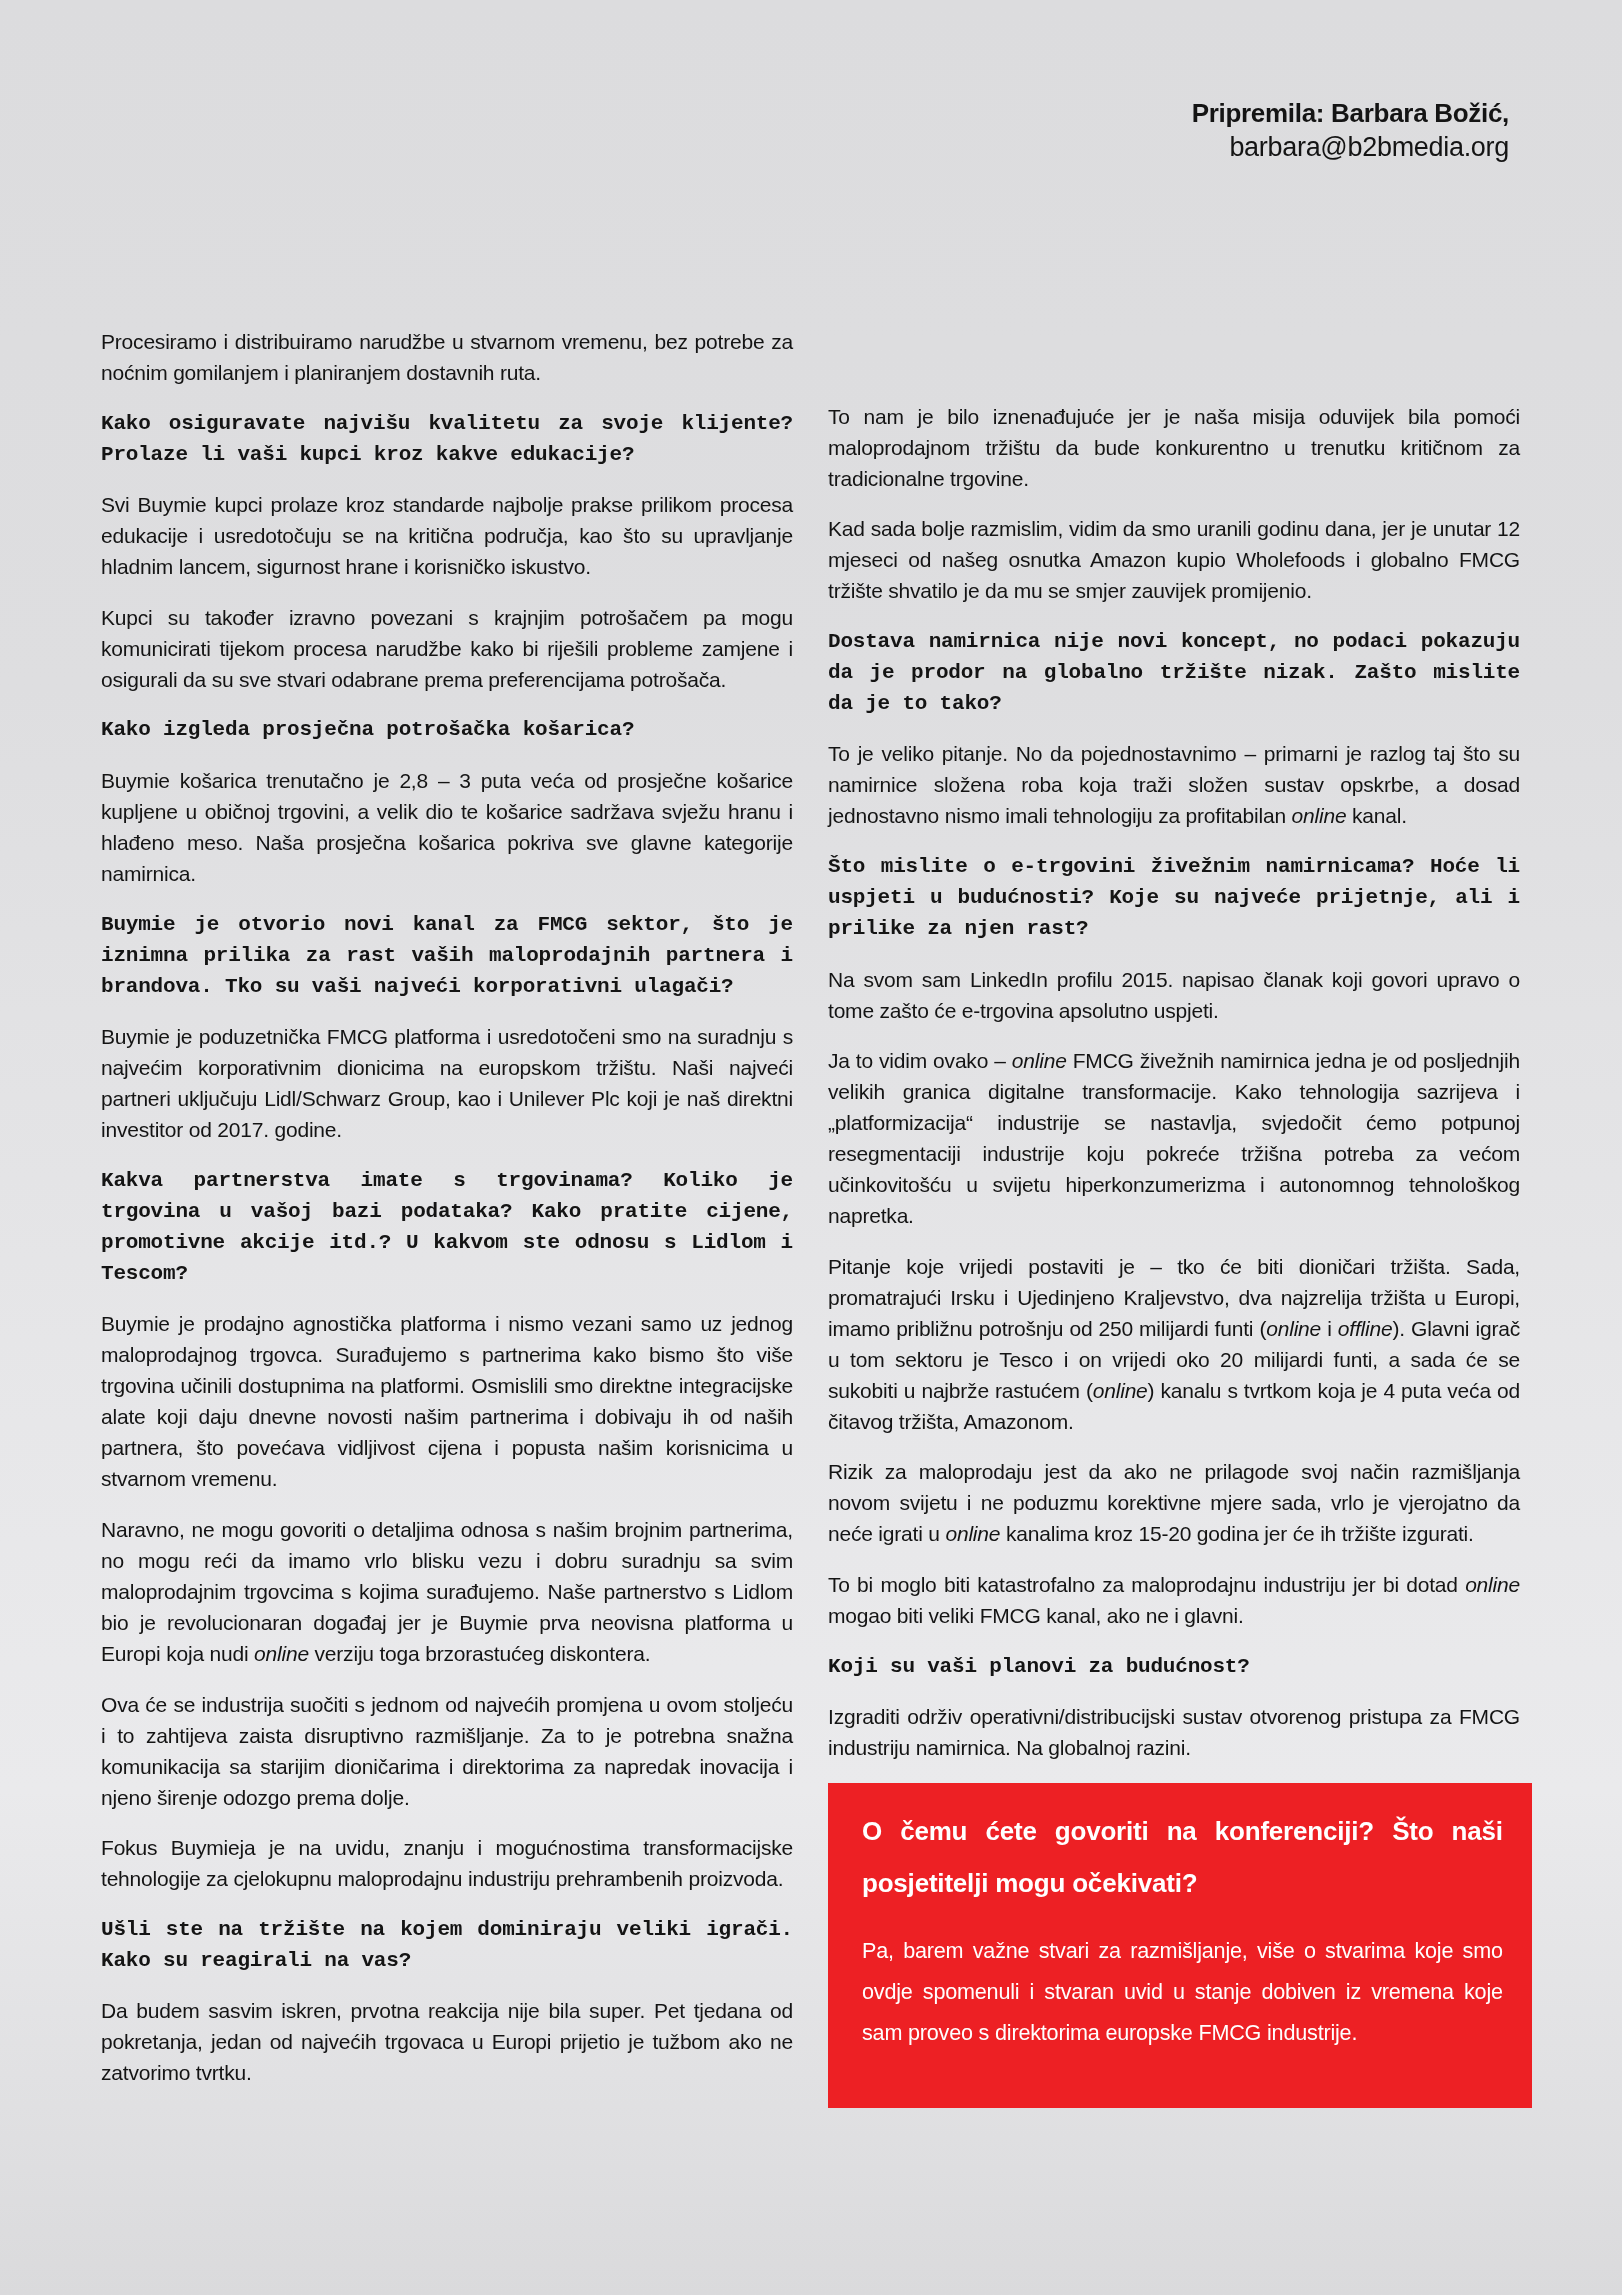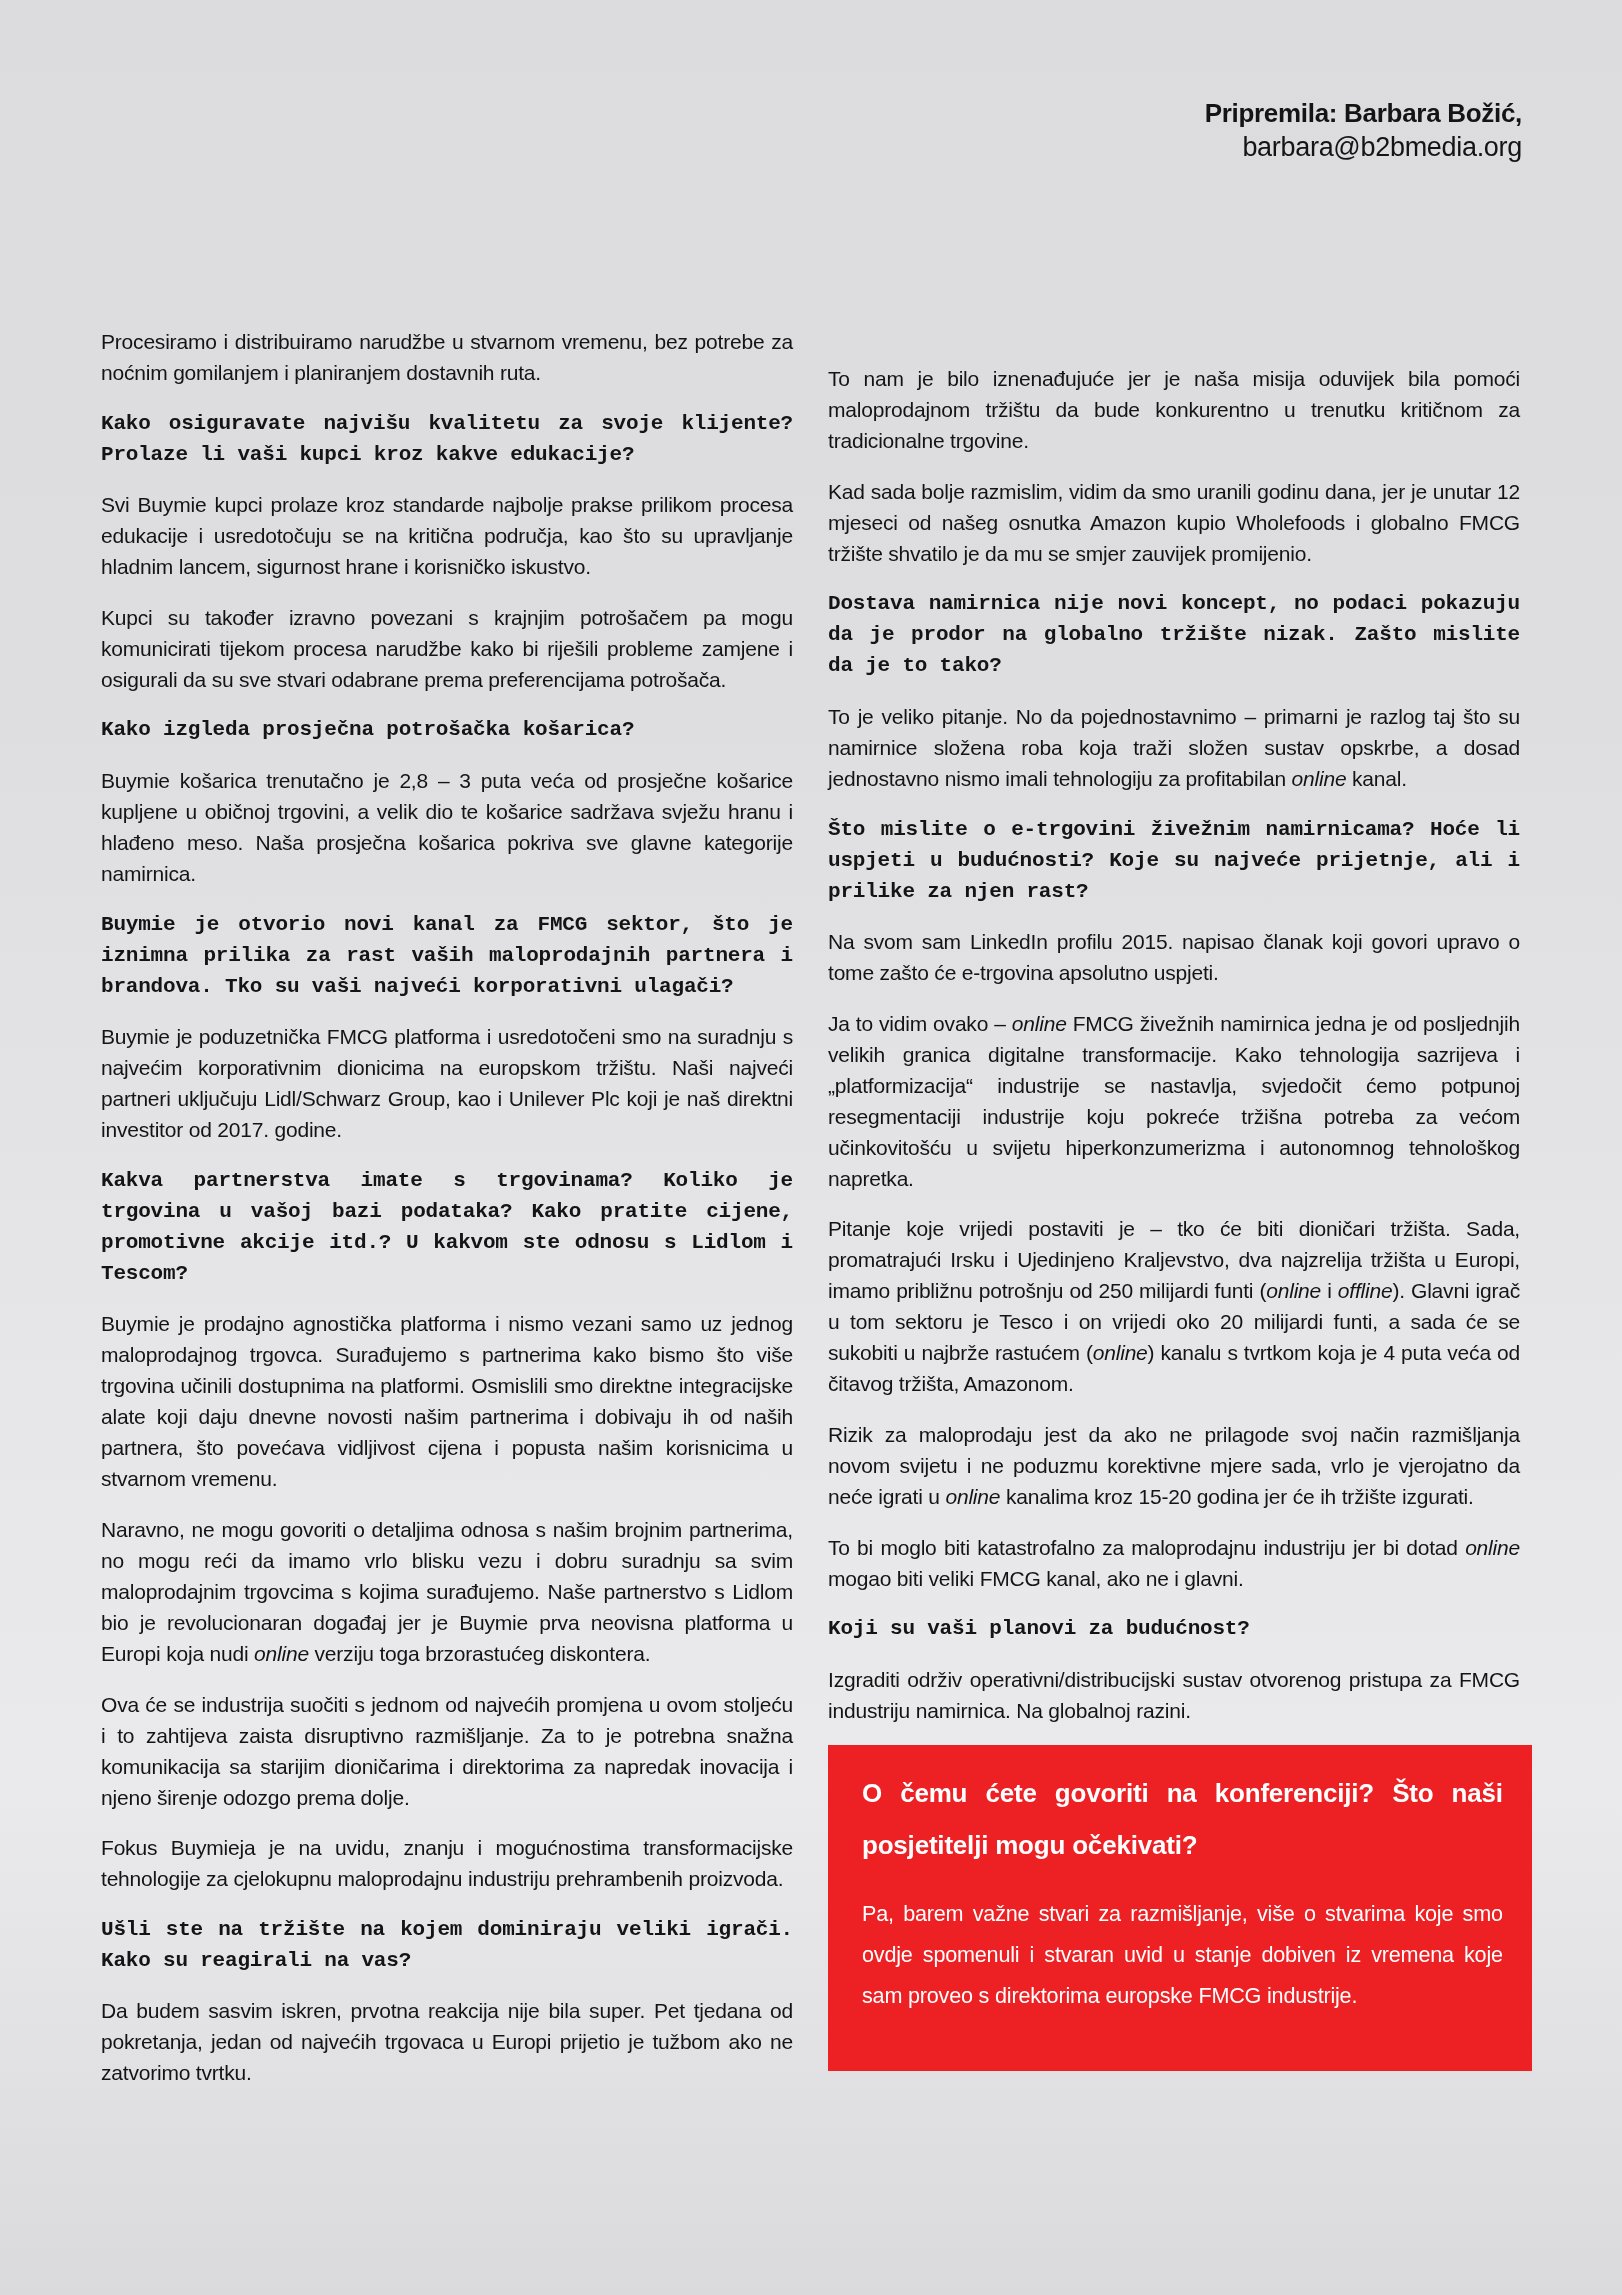--- a/index.html
+++ b/index.html
@@ -9,42 +9,42 @@
     width: 1623px;
     height: 2295px;
     overflow: hidden;
     background: linear-gradient(180deg, #dcdcde 0%, #dedee0 30%, #e7e7e9 62%, #eaeaec 78%, #dadadc 100%);
     font-family: "Liberation Sans", "DejaVu Sans", sans-serif;
     color: #141414;
   }
   .byline {
     position: absolute;
     top: 96px;
-    right: 101px;
+    right: 114px;
     text-align: right;
   }
   .byline-name {
     font-weight: bold;
     font-size: 26px;
     line-height: 34px;
     letter-spacing: -0.3px;
   }
   .byline-email {
     font-size: 27px;
     line-height: 34px;
     letter-spacing: -0.3px;
   }
   .columns {
     position: absolute;
     left: 101px;
     top: 326px;
     width: 1420px;
     display: flex;
     gap: 35px;
-    align-items: center;
+    align-items: flex-end;
   }
   .col { width: 692px; }
   .block {
     margin: 0 0 19.6px 0;
     font-size: 21px;
     line-height: 31px;
     text-align: justify;
     letter-spacing: -0.2px;
     hyphens: auto;
   }

